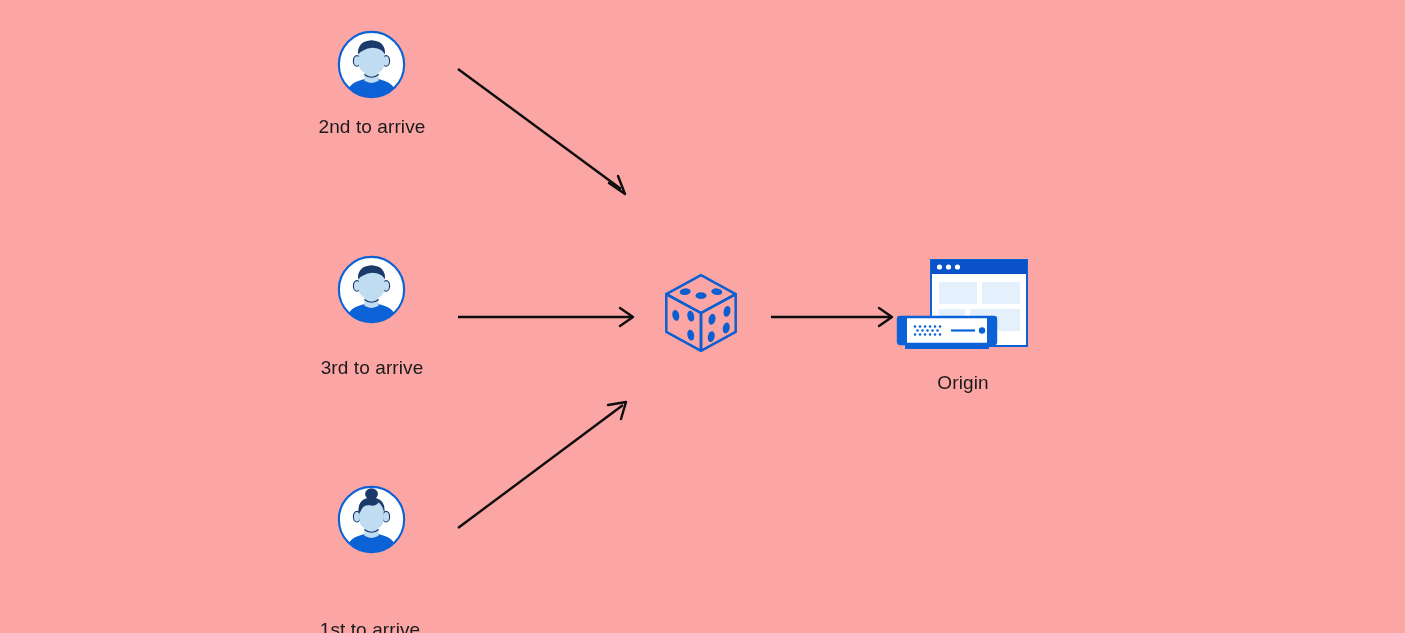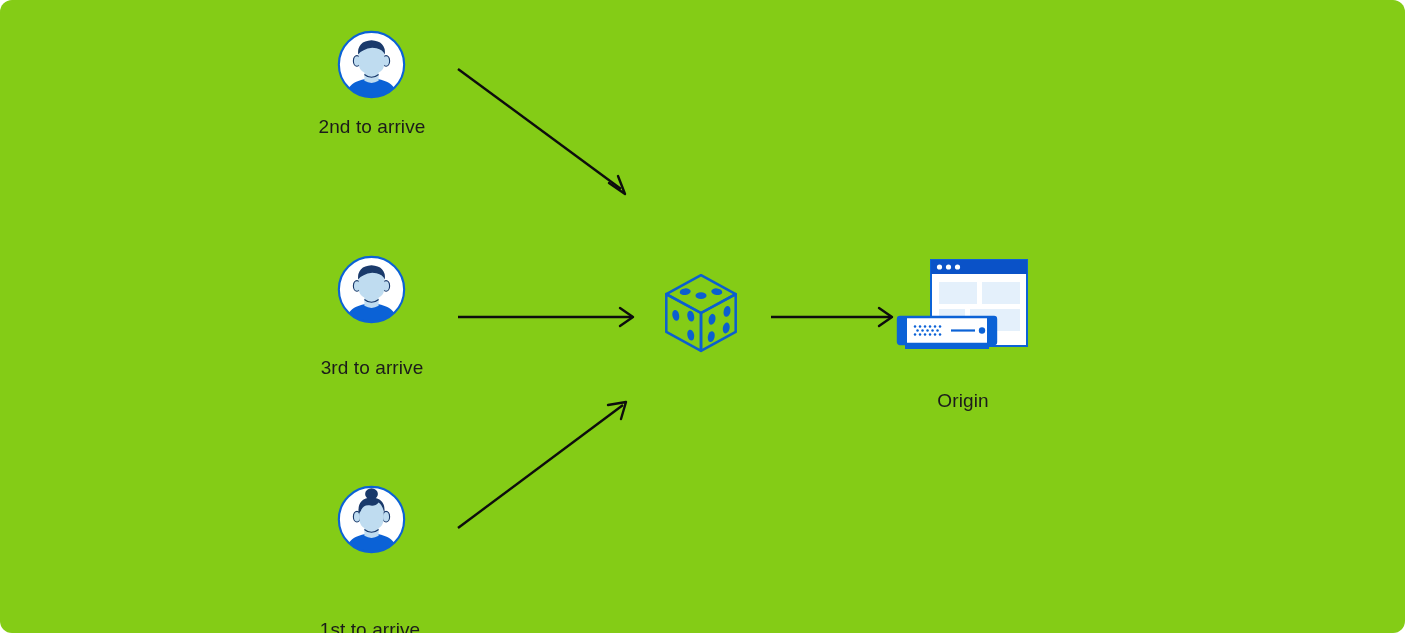--- a/index.html
+++ b/index.html
@@ -8,23 +8,22 @@
     padding: 0;
     background: #ffffff;
   }
   body {
     font-family: "Liberation Sans", sans-serif;
   }
   #canvas {
     position: relative;
     width: 1405px;
     height: 633px;
-    background: #84cc16;
+    background: #fca5a5;
     overflow: hidden;
-    border-radius: 12px;
   }
   .node {
     position: absolute;
   }
   .node-label {
     position: absolute;
     width: 240px;
     text-align: center;
     font-family: "Liberation Sans", sans-serif;
     font-size: 19px;
@@ -213,16 +212,16 @@
           <circle cx="27" cy="79.5" r="1.25"></circle>
         <circle cx="32" cy="79.5" r="1.25"></circle>
           <circle cx="37" cy="79.5" r="1.25"></circle>
         <circle cx="42" cy="79.5" r="1.25"></circle>
           <circle cx="47" cy="79.5" r="1.25"></circle>
       </g>
 
       <line x1="58" y1="75.5" x2="82" y2="75.5" stroke="#0b62d6" stroke-width="2.2"></line>
       <circle cx="89" cy="75.5" r="3.2" fill="#0b62d6"></circle>
     </svg>
-    <div class="node-label" style="left:-50px; top:135px;">Origin</div>
+    <div class="node-label" style="left:-50px; top:117px;">Origin</div>
   </div>
 
 </div>
 
 </body></html>

